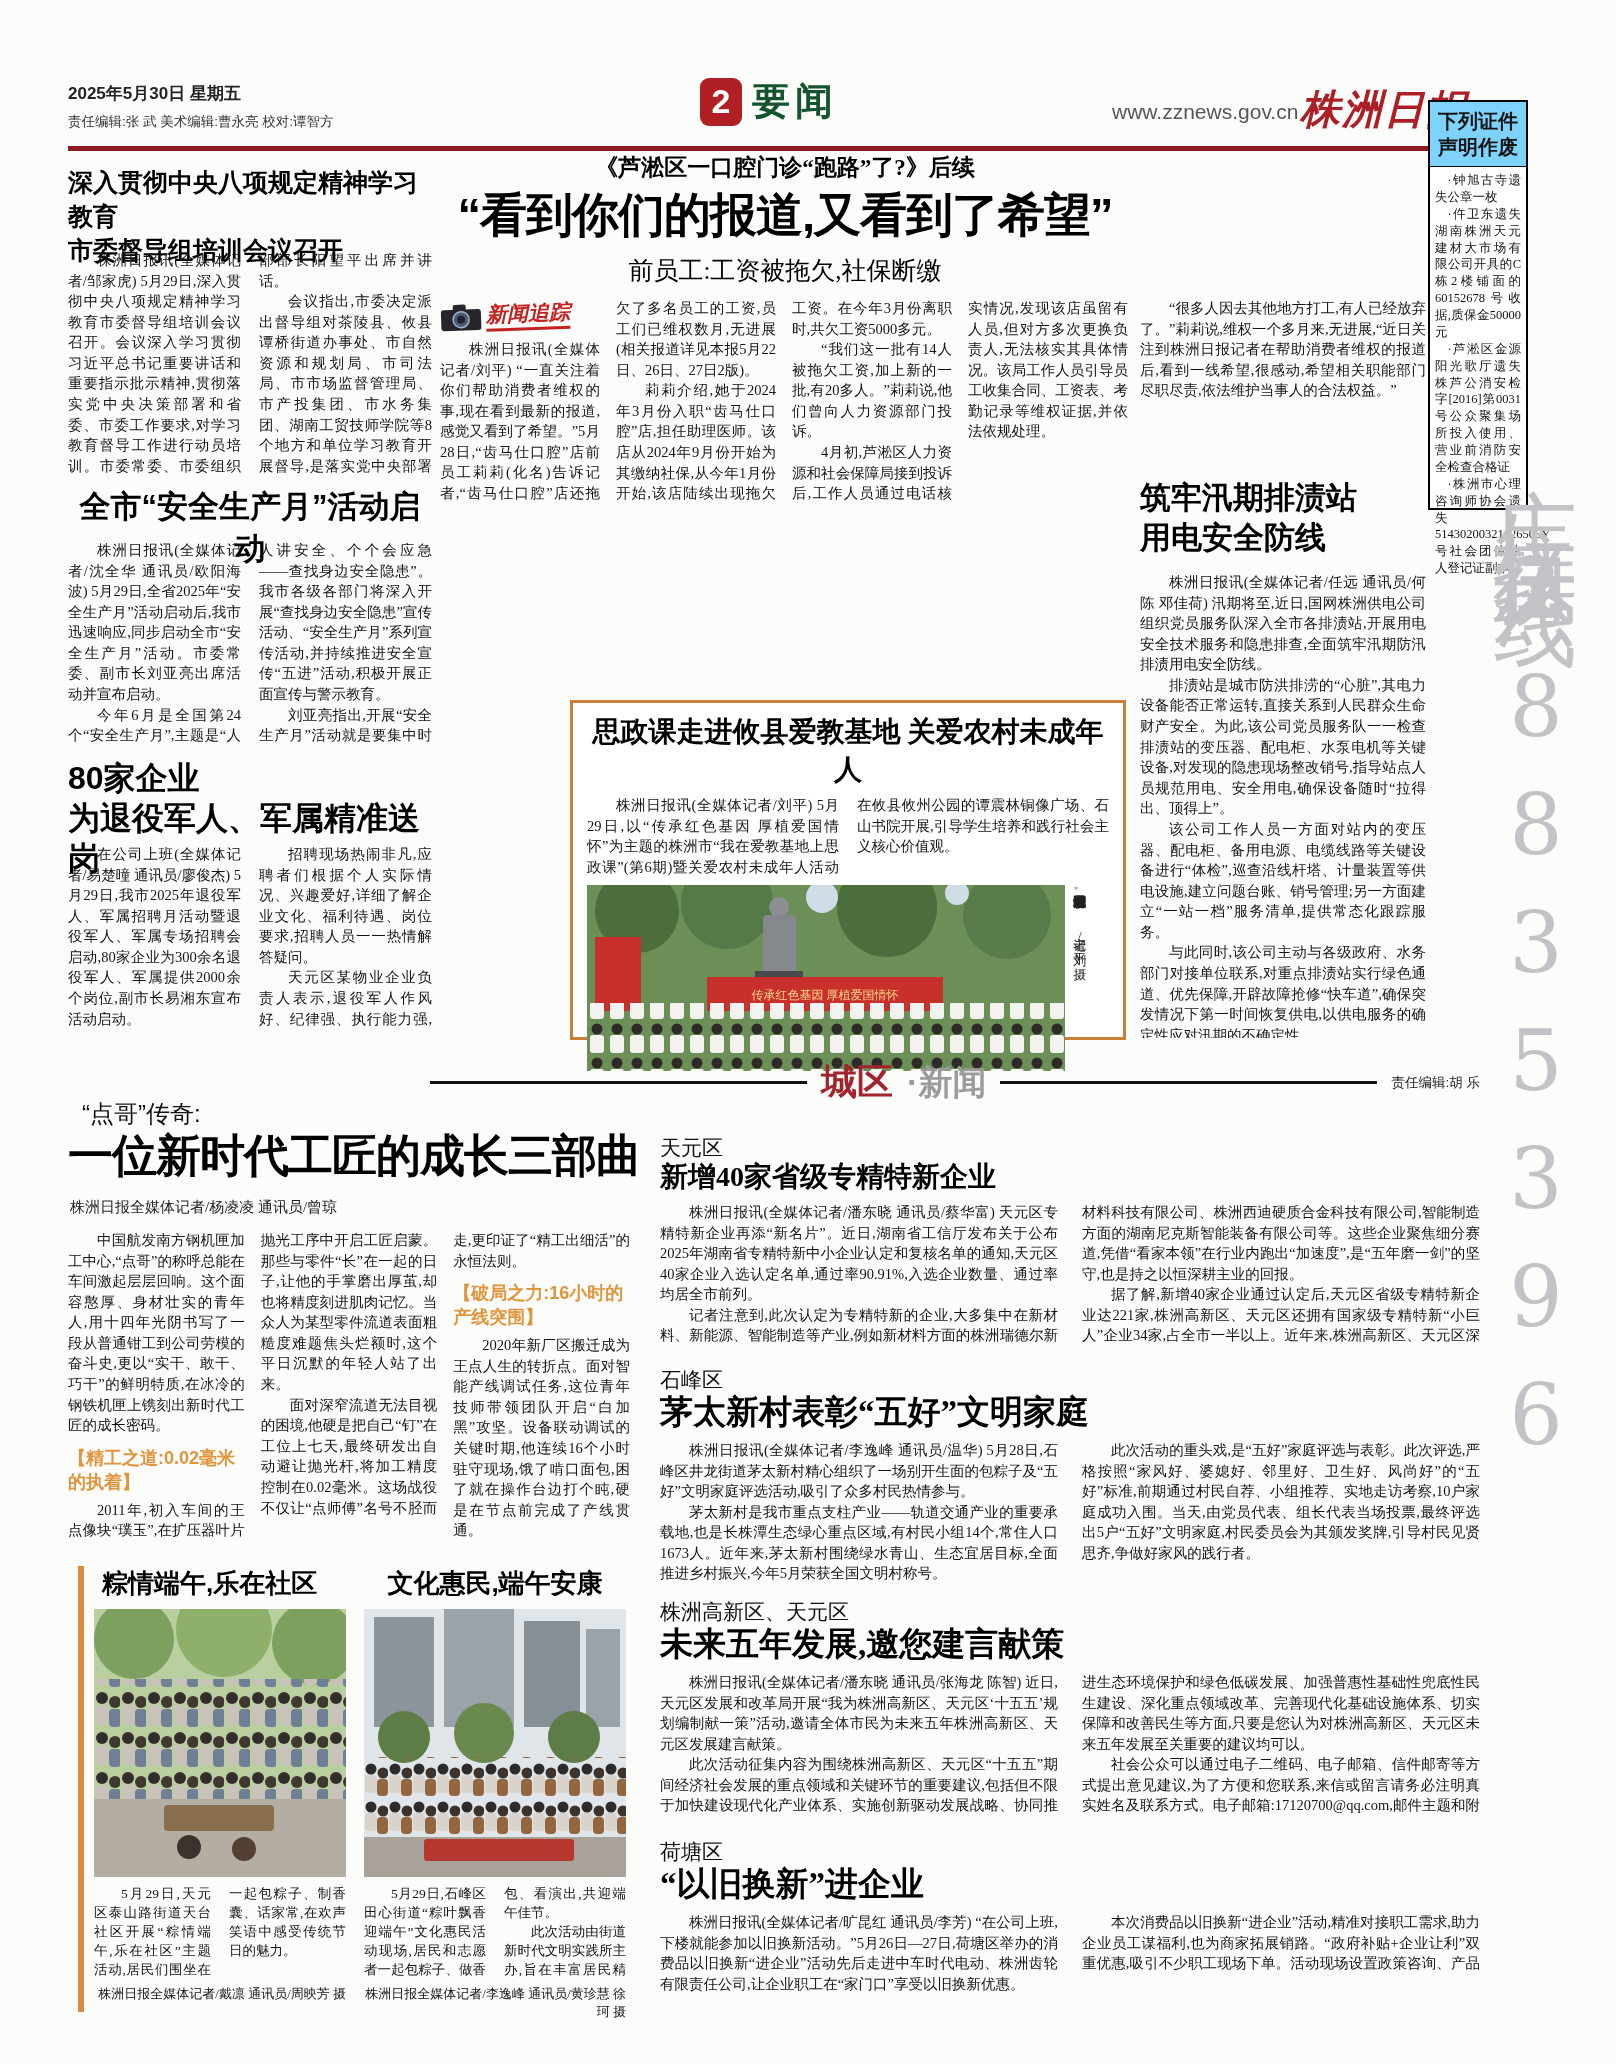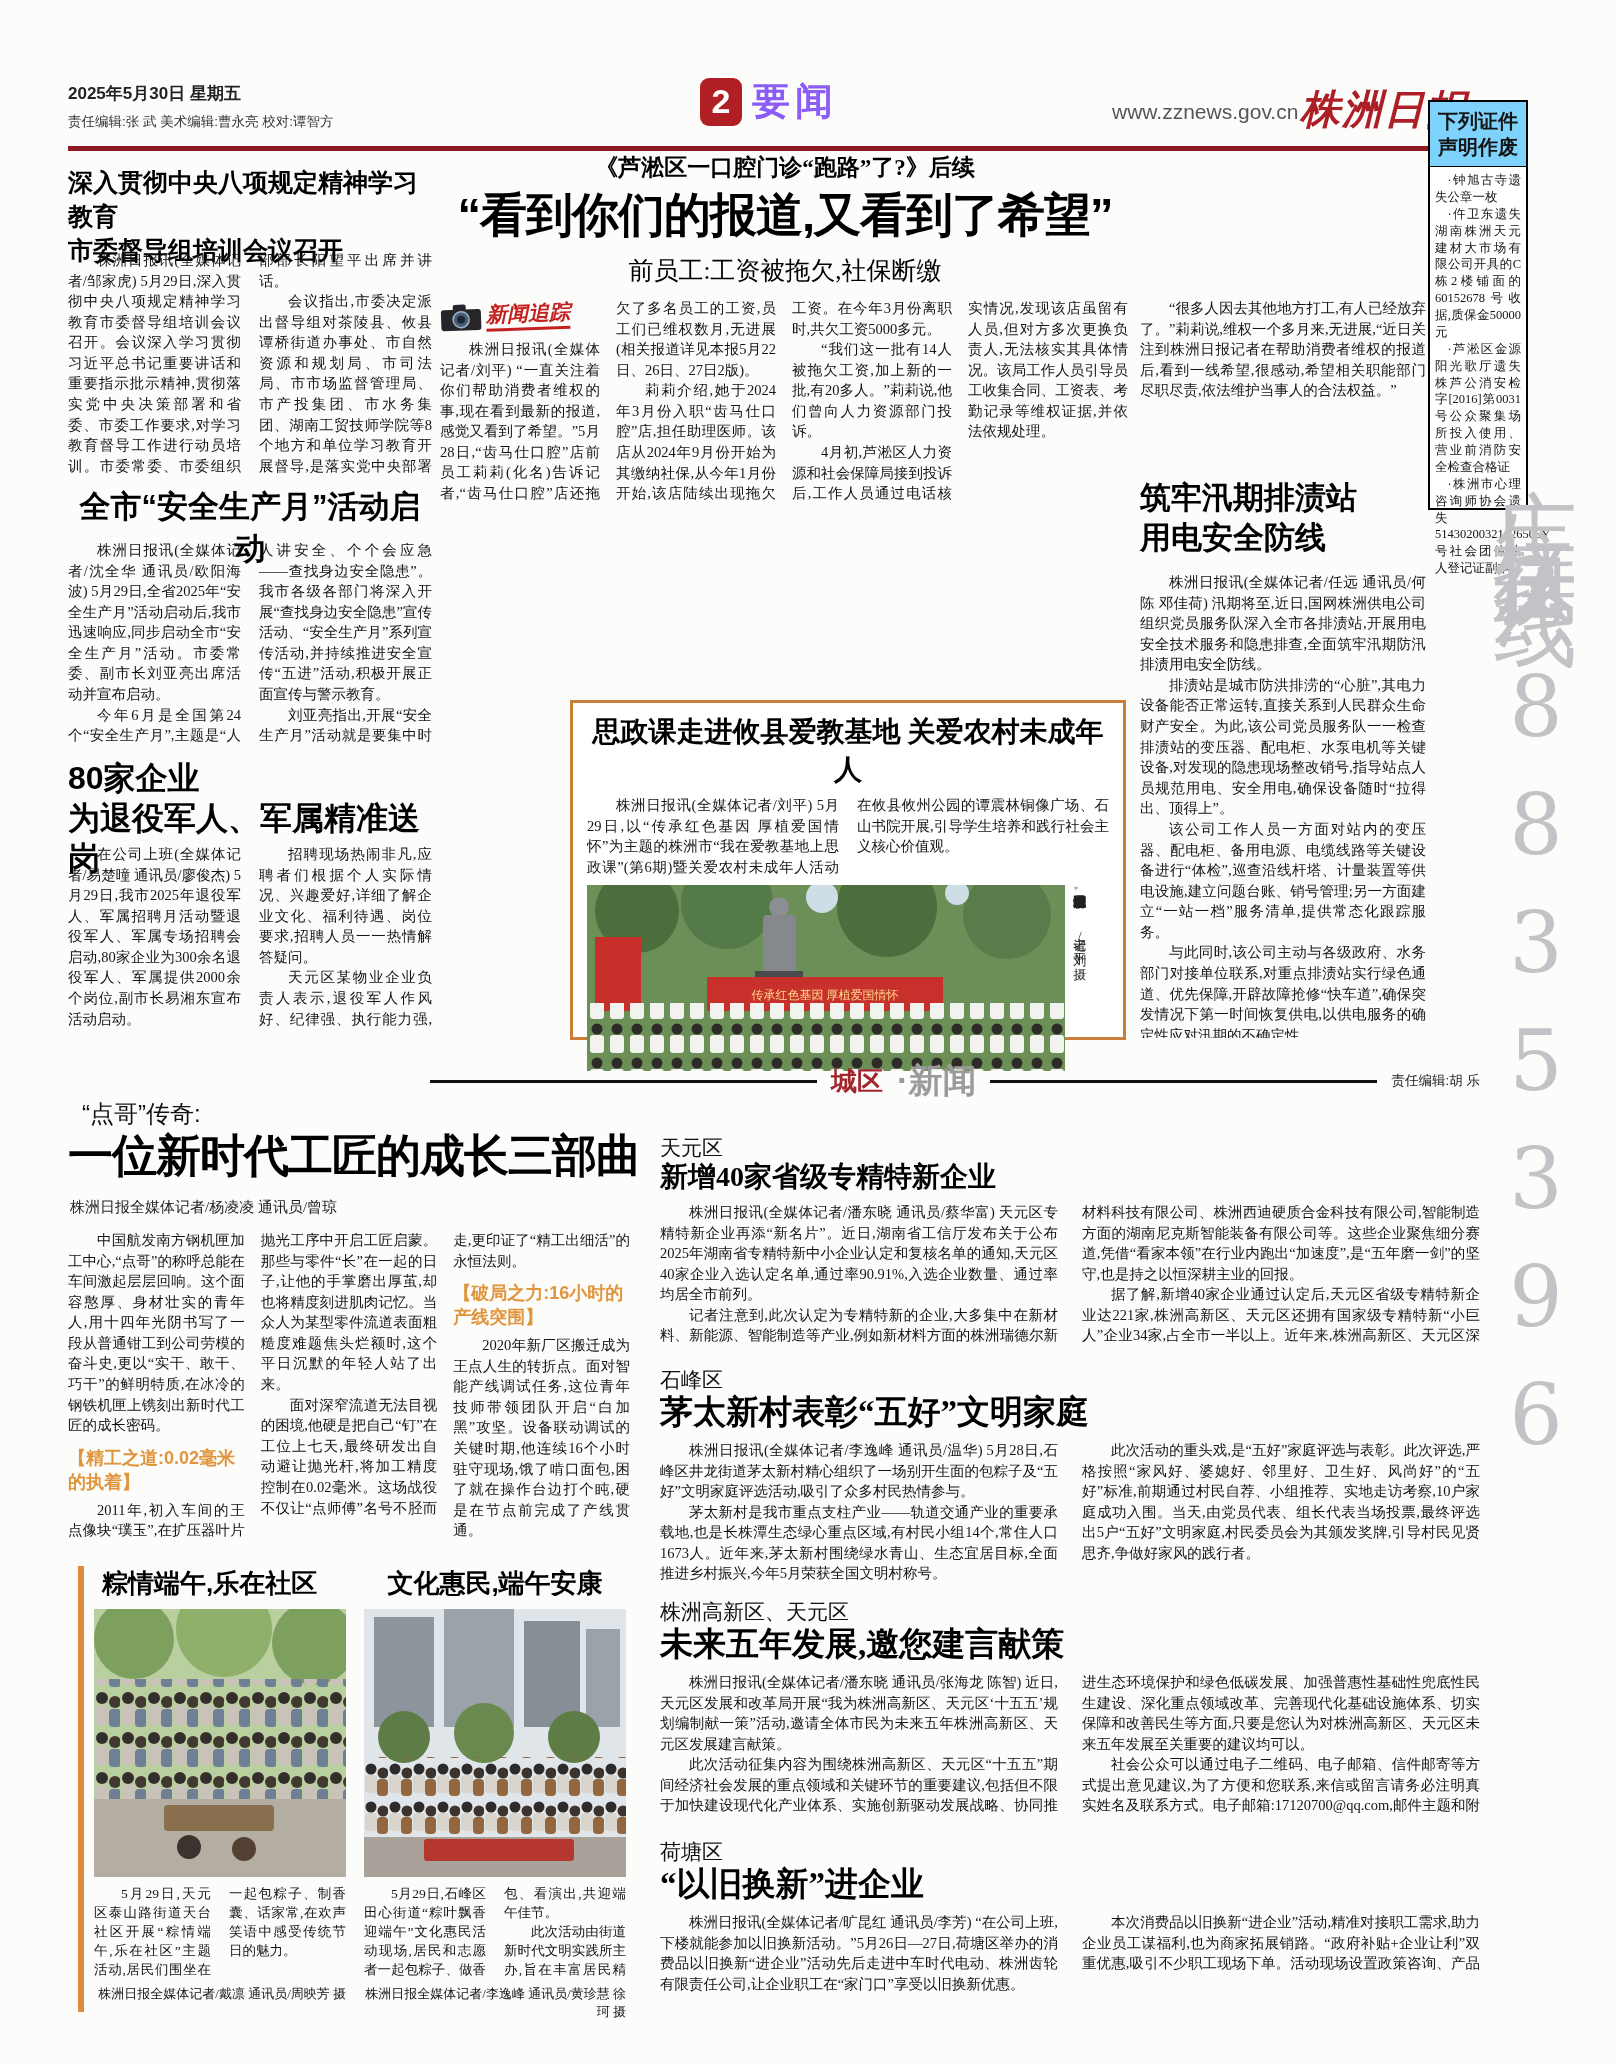--- a/index.html
+++ b/index.html
@@ -7,21 +7,21 @@
         font-family:"Liberation Serif","DejaVu Serif",serif;color:#141414;overflow:hidden;}
   .abs{position:absolute;}
 
   
   .hdr-date{font-family:"Liberation Sans",sans-serif;font-size:17px;font-weight:700;color:#222;}
   .hdr-eds{font-family:"Liberation Sans",sans-serif;font-size:13.5px;color:#333;margin-top:8px;}
   .badge-wrap{display:flex;align-items:center;gap:10px;}
   .pagenum{width:42px;height:48px;background:#b01f24;color:#fff;border-radius:9px;
            font-family:"Liberation Sans",sans-serif;font-size:34px;font-weight:700;
            display:flex;align-items:center;justify-content:center;}
-  .secname{font-family:"Liberation Sans",sans-serif;font-size:38px;font-weight:900;color:#8b5cf6;letter-spacing:5px;}
+  .secname{font-family:"Liberation Sans",sans-serif;font-size:38px;font-weight:900;color:#14532d;letter-spacing:5px;}
   .website{font-family:"Liberation Sans",sans-serif;font-size:21px;color:#55565a;}
   .masthead{font-size:40px;font-weight:700;font-style:italic;color:#ad1e26;letter-spacing:2px;}
   .red-rule{background:#8c1b24;height:5px;}
 
   
   .notice{border:2px solid #000;background:#fff;box-sizing:border-box;}
   .notice-title{background:#7dd3fc;text-align:center;font-family:"Liberation Sans",sans-serif;
                 font-weight:900;font-size:20px;line-height:1.3;padding:6px 2px;border-bottom:1px solid #000;}
   .notice-items{padding:5px 5px;}
   .notice-items p{margin:0;font-size:12.5px;line-height:1.35;text-align:justify;text-indent:1em;}
@@ -50,21 +50,21 @@
                transform:rotate(-2deg);}
   .track-text{color:#c4201f;font-weight:900;font-style:italic;font-size:21px;
               font-family:"Liberation Sans",sans-serif;border-bottom:3px solid #c4201f;white-space:nowrap;}
 
   
   .obox{border:3px solid #c97e3a;background:#fff;box-sizing:border-box;padding:10px 14px;}
   .vcap{writing-mode:vertical-rl;text-orientation:upright;font-size:13px;line-height:1.25;color:#222;}
 
   
   .divline{height:3px;background:#111;flex:1;}
-  .cq-red{font-family:"Liberation Sans",sans-serif;font-weight:900;font-size:26px;color:#a2242c;}
+  .cq-red{font-family:"Liberation Sans",sans-serif;font-weight:900;font-size:36px;color:#a2242c;}
   .cq-gray{font-family:"Liberation Sans",sans-serif;font-weight:700;font-size:34px;color:#9b9b9b;}
   .cq-editor{font-family:"Liberation Sans",sans-serif;font-size:13.5px;color:#222;}
 
   .feat-title{font-family:"Liberation Sans",sans-serif;font-weight:900;font-size:26px;color:#000;}
   .caption p{font-size:13.5px;line-height:1.4;}
   .credit{font-size:13px;text-align:right;margin-top:4px;}
   .orange-bar{width:6px;background:#dd8a3c;}
   .photo-frame{display:block;}
 </style>
 </head>

